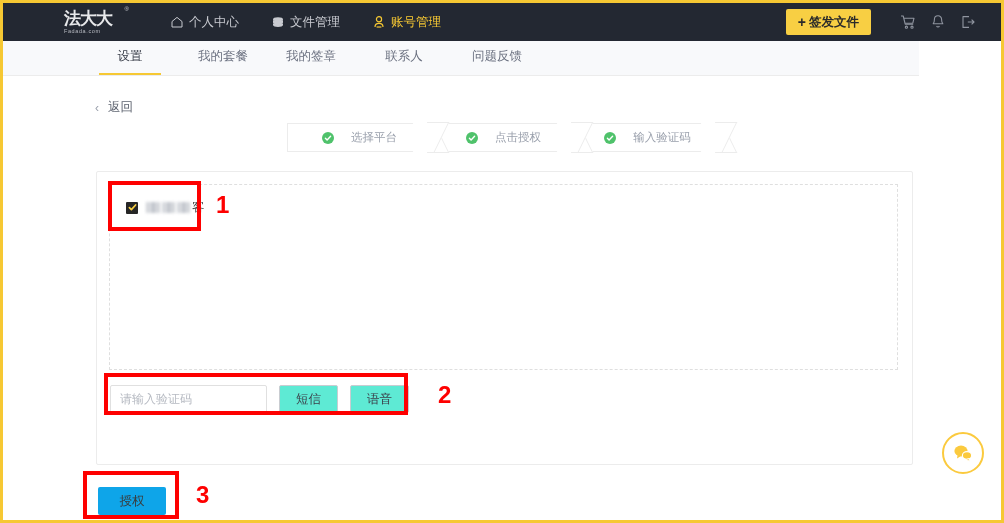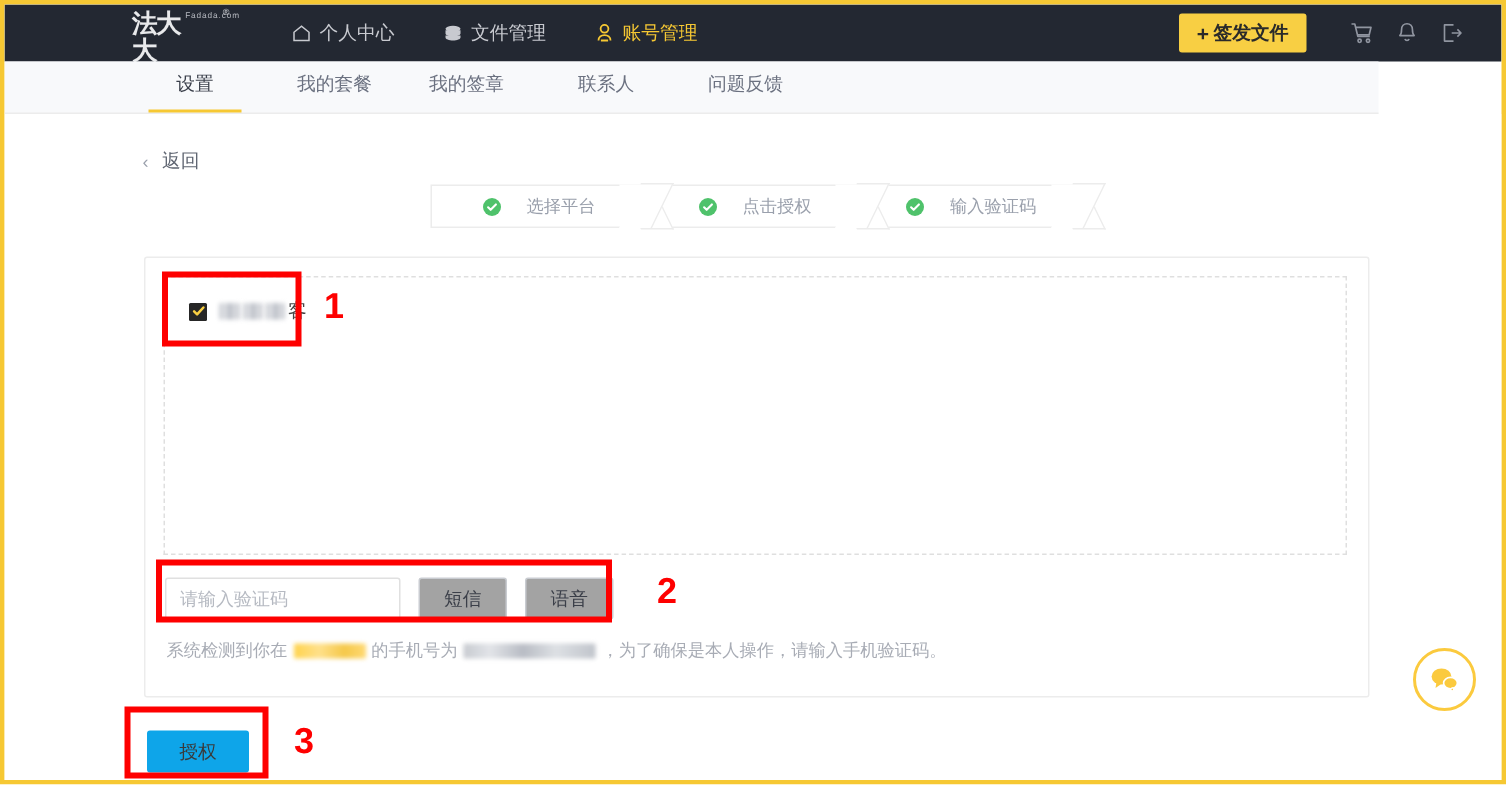--- a/index.html
+++ b/index.html
@@ -18,22 +18,22 @@
   }
 
   
   .topnav {
     position: absolute; left: 0; top: 0;
     width: 998px; height: 38px;
     background: #232832;
     display: flex; align-items: center;
   }
   .logo-wrap {
-    margin-left: 85px; width: 72px; height: 30px;
-    display: flex; justify-content: center;
+    margin-left: 61px; width: 72px; height: 30px;
+    display: flex; flex-direction: column; justify-content: center;
     position: relative;
   }
   .logo-main {
     font-size: 17px; font-weight: bold; color: #e8e9eb;
     letter-spacing: -1px; line-height: 18px;
     font-family: "DejaVu Sans", sans-serif;
   }
   .logo-reg {
     position: absolute; right: 7px; top: -1px;
     font-size: 6px; color: #cfd1d6;
@@ -177,21 +177,21 @@
     width: 157px; height: 28px;
     border: 1px solid #e0e0e0; border-radius: 2px;
     padding: 0 9px; font-size: 12px; color: #333;
     outline: none; background: #fff;
     font-family: "Liberation Sans", sans-serif;
   }
   .code-input::placeholder { color: #b6bac2; }
   .minibtn {
     width: 59px; height: 28px;
     border: 1px solid #c9ccd1; border-radius: 2px;
-    background: #a3a3a3; font-size: 12.5px; color: #3b3f49;
+    background: #5eead4; font-size: 12.5px; color: #3b3f49;
     cursor: pointer; font-family: "Liberation Sans", sans-serif;
   }
   .hint {
     position: absolute; left: 14px; top: 254px;
     font-size: 11.5px; color: #a8acb5;
     display: flex; align-items: center; gap: 0px;
     white-space: nowrap;
   }
   .hint .blur-seg { height: 10px; margin: 0 4px; }
   .hint .blur-yellow {
@@ -369,27 +369,20 @@
           </span>
         </div>
       </div>
 
       <div class="verify-row">
         <input class="code-input" type="text" placeholder="请输入验证码" style="">
         <button class="minibtn">短信</button>
         <button class="minibtn">语音</button>
       </div>
 
-      <div class="hint">
-        <span>系统检测到你在</span>
-        <span class="blur-seg blur-yellow" style="width:48px;"></span>
-        <span>的手机号为</span>
-        <span class="blur-seg blur-phone" style="width:88px;"></span>
-        <span>，为了确保是本人操作，请输入手机验证码。</span>
-      </div>
 
     </div>
 
     <button class="btn-auth">授权</button>
 
   </div>
 
   <div class="anno-box" style="left:105px; top:178px; width:93px; height:50px;"></div>
   <div class="anno-num" style="left:213px; top:188px;">1</div>
 

